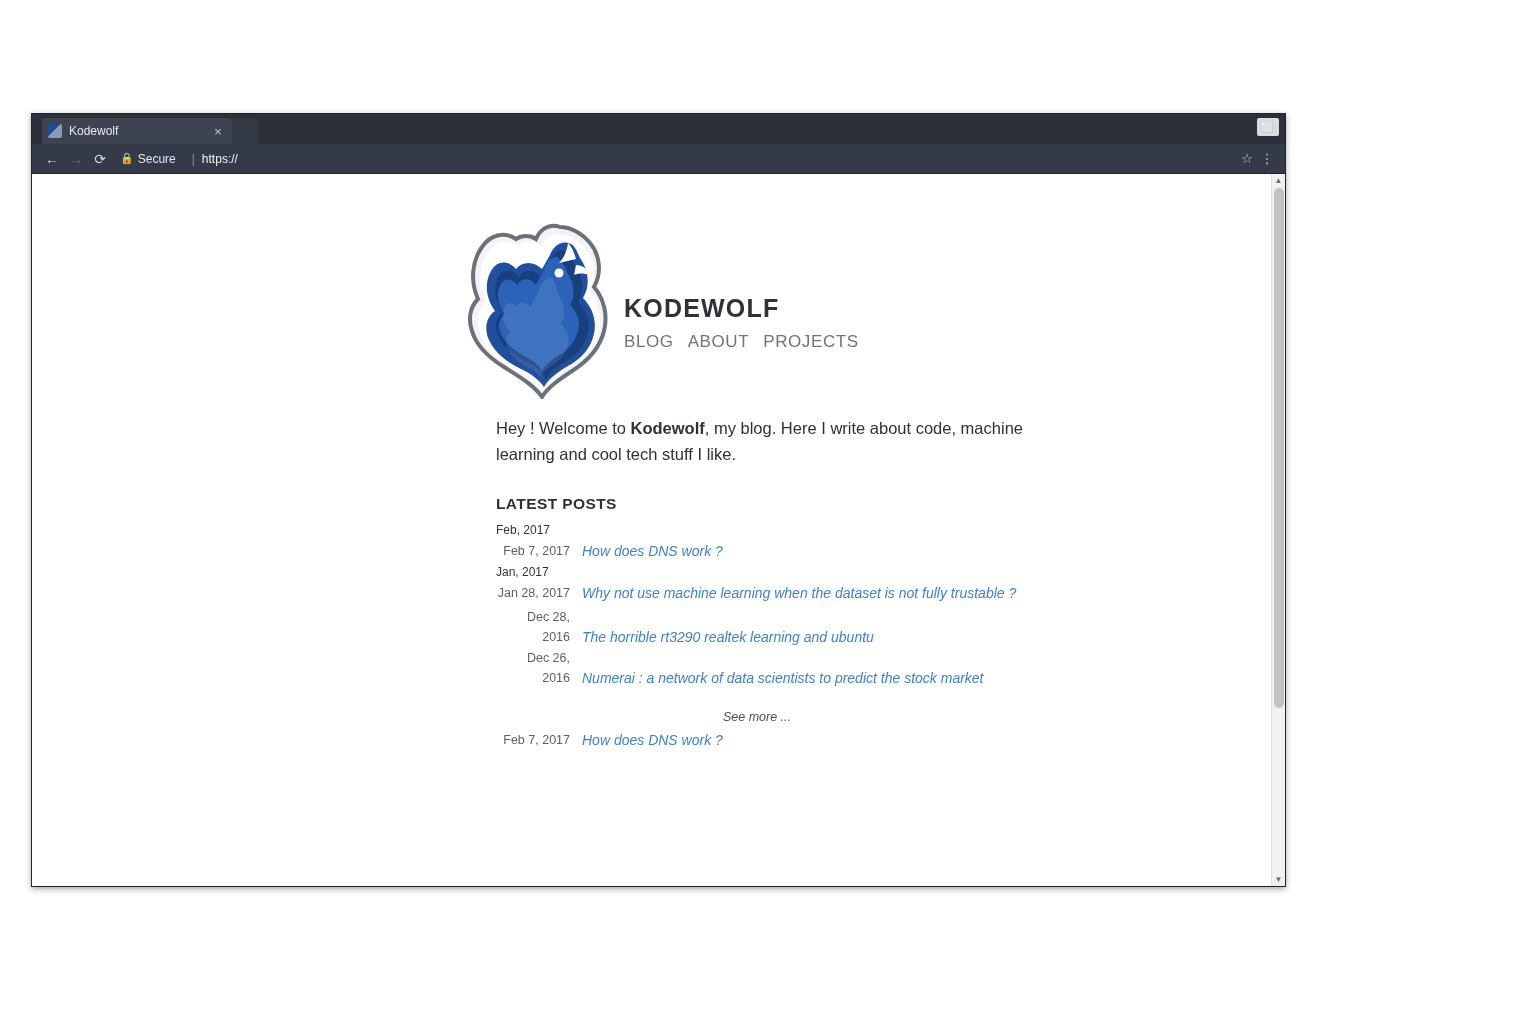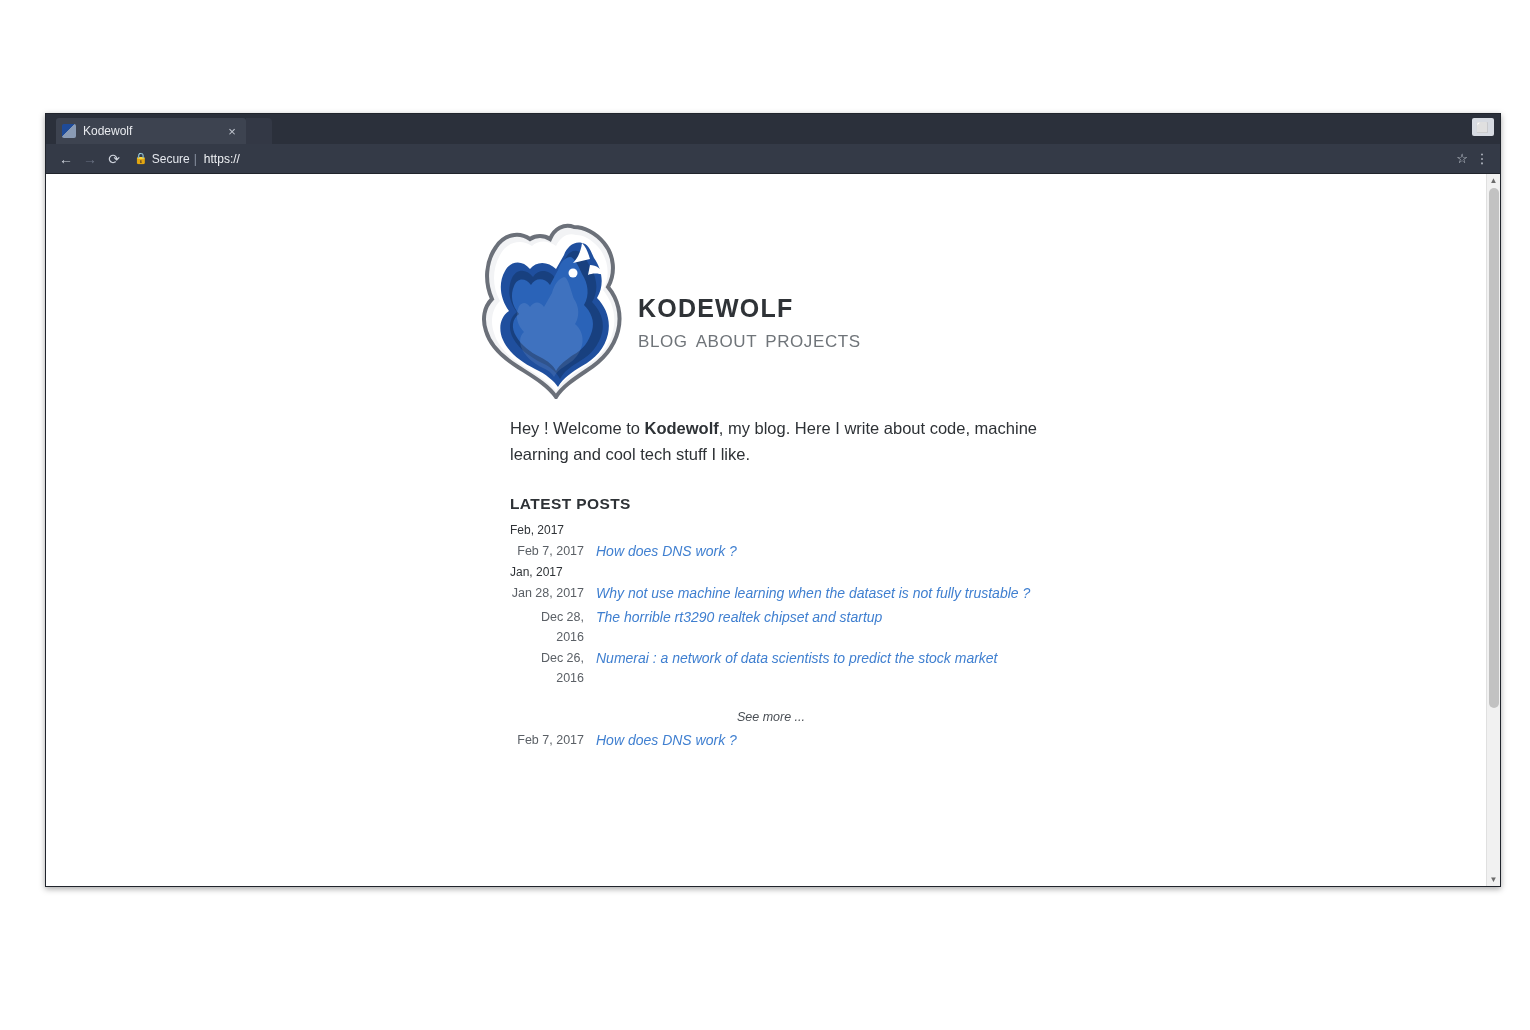--- a/index.html
+++ b/index.html
@@ -7,22 +7,22 @@
     margin: 0; padding: 0;
     width: 1530px; height: 1030px;
     background: #ffffff;
     font-family: "Liberation Sans", sans-serif;
     overflow: hidden;
   }
 
   
   #browser-window {
     position: absolute;
-    left: 45px; top: 113px;
-    width: 1456px; height: 774px;
+    left: 31px; top: 113px;
+    width: 1255px; height: 774px;
     background: #c2410c;
     border: 1px solid #20242c;
     box-shadow: 0 2px 6px rgba(0,0,0,.35);
     overflow: hidden;
   }
 
   
   #tab-strip {
     position: relative;
     height: 30px;
@@ -91,21 +91,21 @@
     flex: 1 1 auto;
     height: 20px;
     margin: 0 8px;
     display: flex; align-items: center;
     font-size: 12px;
     color: #dfe3ea;
   }
   #omnibox .lock {
     color: #cdd2da; font-size: 11px; margin-right: 4px;
   }
-  #omnibox .secure-text { color: #e4e7ed; margin-right: 4px; }
+  #omnibox .secure-text { color: #e4e7ed; margin-right: 16px; }
   #omnibox .sep { color: #8b92a2; margin-right: 7px; }
   #omnibox .url { color: #f0f2f5; }
   .tool-icon {
     width: 20px; height: 22px;
     display: flex; align-items: center; justify-content: center;
     color: #cfd4dd; font-size: 13px;
     cursor: pointer;
   }
 
   
@@ -165,21 +165,21 @@
   }
   #site-title {
     font-size: 25px;
     letter-spacing: 1.2px;
     color: #2f3337;
     font-weight: bold;
   }
   #site-nav {
     margin-top: 9px;
     display: flex;
-    gap: 8px;
+    gap: 14px;
   }
   #site-nav a {
     font-size: 17px;
     letter-spacing: .6px;
     color: #6f7479;
     text-decoration: none;
     cursor: pointer;
   }
 
   
@@ -202,21 +202,21 @@
   }
 
   .month-group { margin-bottom: 4px; }
   .month-label {
     font-size: 12px;
     color: #2f3337;
     margin-bottom: 4px;
   }
   .post-row {
     display: flex;
-    align-items: flex-start;
+    align-items: flex-end;
     line-height: 20px;
     margin-bottom: 1px;
   }
   .post-date {
     width: 86px;
     flex: 0 0 86px;
     text-align: right;
     font-size: 12.5px;
     color: #5b6066;
     padding-right: 12px;
@@ -348,21 +348,21 @@
             <div class="month-label">Jan, 2017</div>
             <div class="post-row">
               <span class="post-date">Jan 28, 2017</span>
               <a class="post-link">Why not use machine learning when the dataset is not fully trustable ?</a>
             </div>
           </div>
 
           <div class="month-group">
             <div class="post-row">
               <span class="post-date">Dec 28, 2016</span>
-              <a class="post-link">The horrible rt3290 realtek chipset and startup</a>
+              <a class="post-link">The horrible rt3290 realtek learning and ubuntu</a>
             </div>
             <div class="post-row">
               <span class="post-date">Dec 26, 2016</span>
               <a class="post-link">Numerai : a network of data scientists to predict the stock market</a>
             </div>
           </div>
 
         </div>
 
         <div id="see-more">

